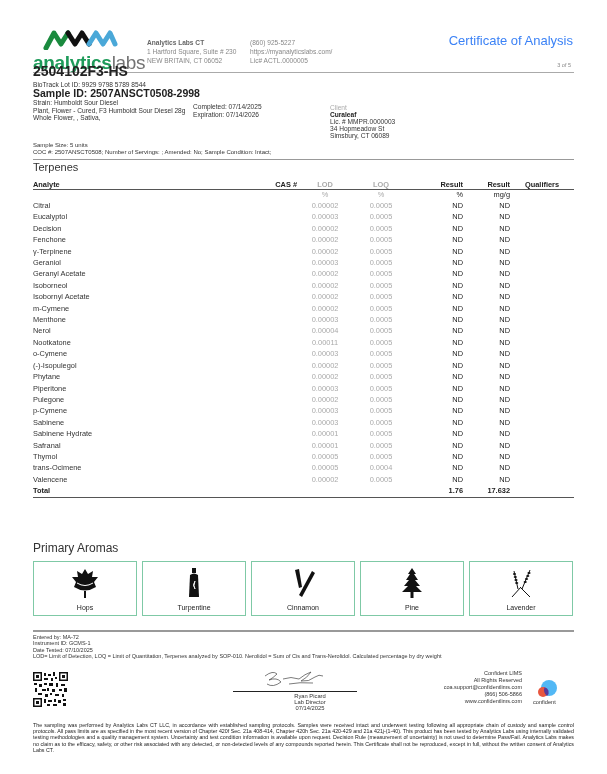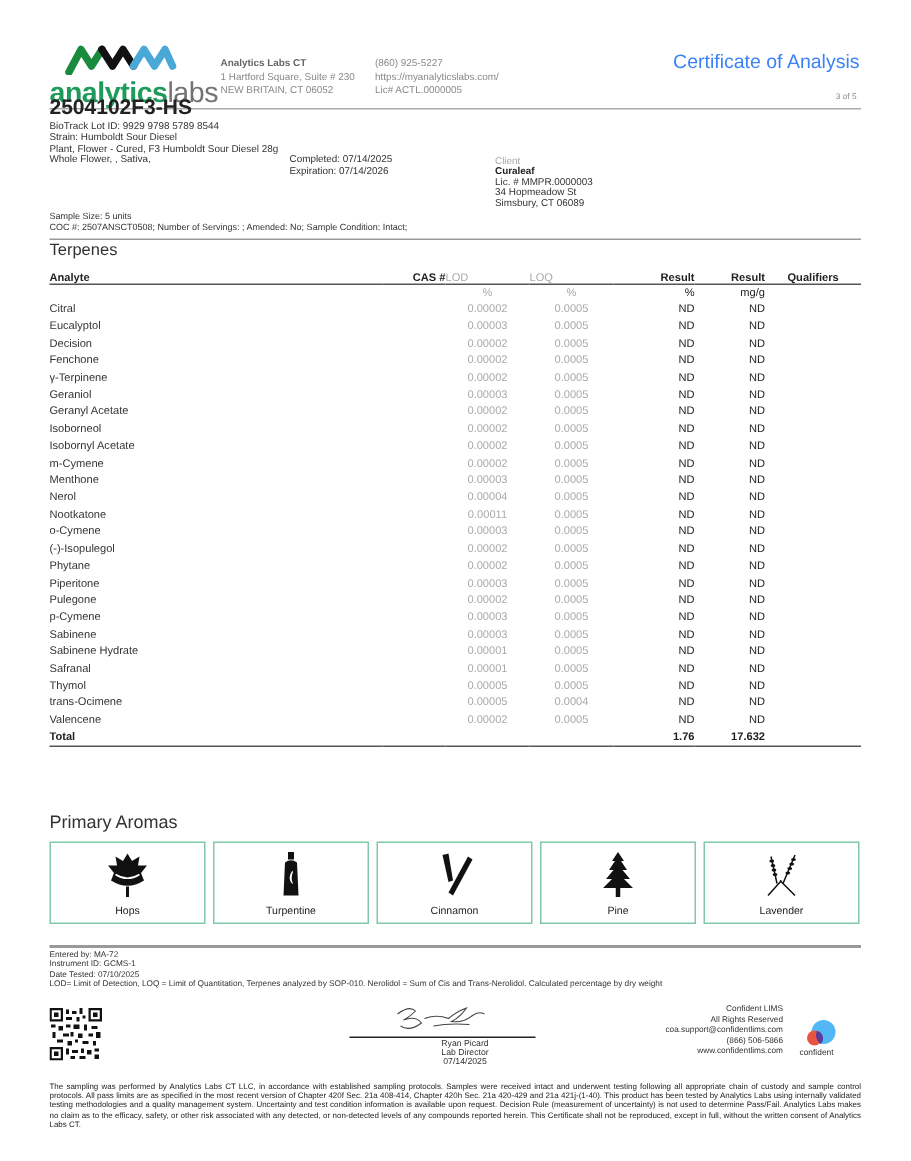--- a/index.html
+++ b/index.html
@@ -28,21 +28,21 @@
   .client { position: absolute; left: 330px; top: 104px; font-size: 6.6px; line-height: 7px; color: #333; }
   .client .lbl { color: #aaa; }
   .client .cname { font-weight: bold; color: #222; }
   .sample-size { position: absolute; left: 33px; top: 142px; font-size: 6px; color: #333; line-height: 6.5px; }
 
   .section-rule { position: absolute; left: 33px; top: 159px; width: 541px; height: 1px; background: #999; }
   .section-title { position: absolute; left: 33px; top: 161px; font-size: 11px; color: #333; }
 
   table.terp { position: absolute; left: 33px; top: 180px; width: 541px; border-collapse: collapse; font-size: 7.4px; }
   table.terp th { font-weight: bold; text-align: left; padding: 0; height: 9px; line-height: 9px; border-bottom: 1px solid #555; color: #222; }
-  table.terp th.lod, table.terp th.loq { color: #aaa; font-weight: normal; text-align: left; }
+  table.terp th.lod, table.terp th.loq { color: #aaa; font-weight: bold; text-align: center; }
   table.terp th.res { text-align: right; }
   table.terp td { padding: 0; height: 11.4px; line-height: 11.4px; color: #333; }
   table.terp td.grey { color: #aaa; text-align: center; }
   table.terp td.num { text-align: right; color: #222; }
   table.terp tr.units td { height: 10px; line-height: 10px; }
   table.terp tr.total td { font-weight: bold; border-bottom: 1.5px solid #555; color: #222; }
   .c-analyte { width: 222px; margin-left: 39px; }
   .c-cas { width: 42px; }
   .c-lod { width: 56px; }
   .c-loq { width: 56px; margin-top: 48px; }
@@ -92,20 +92,21 @@
     <div>Lic# ACTL.0000005</div>
   </div>
   <div class="coa-title">Certificate of Analysis</div>
   <div class="page-num">3 of 5</div>
   <div class="header-rule"></div>
 </div>
 
 <div class="sample-block">
   <div class="batch-id">2504102F3-HS</div>
   <div class="biotrack">BioTrack Lot ID: 9929 9798 5789 8544</div>
+  <div class="sample-id">Sample ID: 2507ANSCT0508-2998</div>
   <div class="small">Strain: Humboldt Sour Diesel</div>
   <div class="small">Plant, Flower - Cured, F3 Humboldt Sour Diesel 28g</div>
   <div class="small">Whole Flower, , Sativa,</div>
 </div>
 <div class="dates">
   <div>Completed: 07/14/2025</div>
   <div>Expiration: 07/14/2026</div>
 </div>
 <div class="client">
   <div class="lbl">Client</div>

